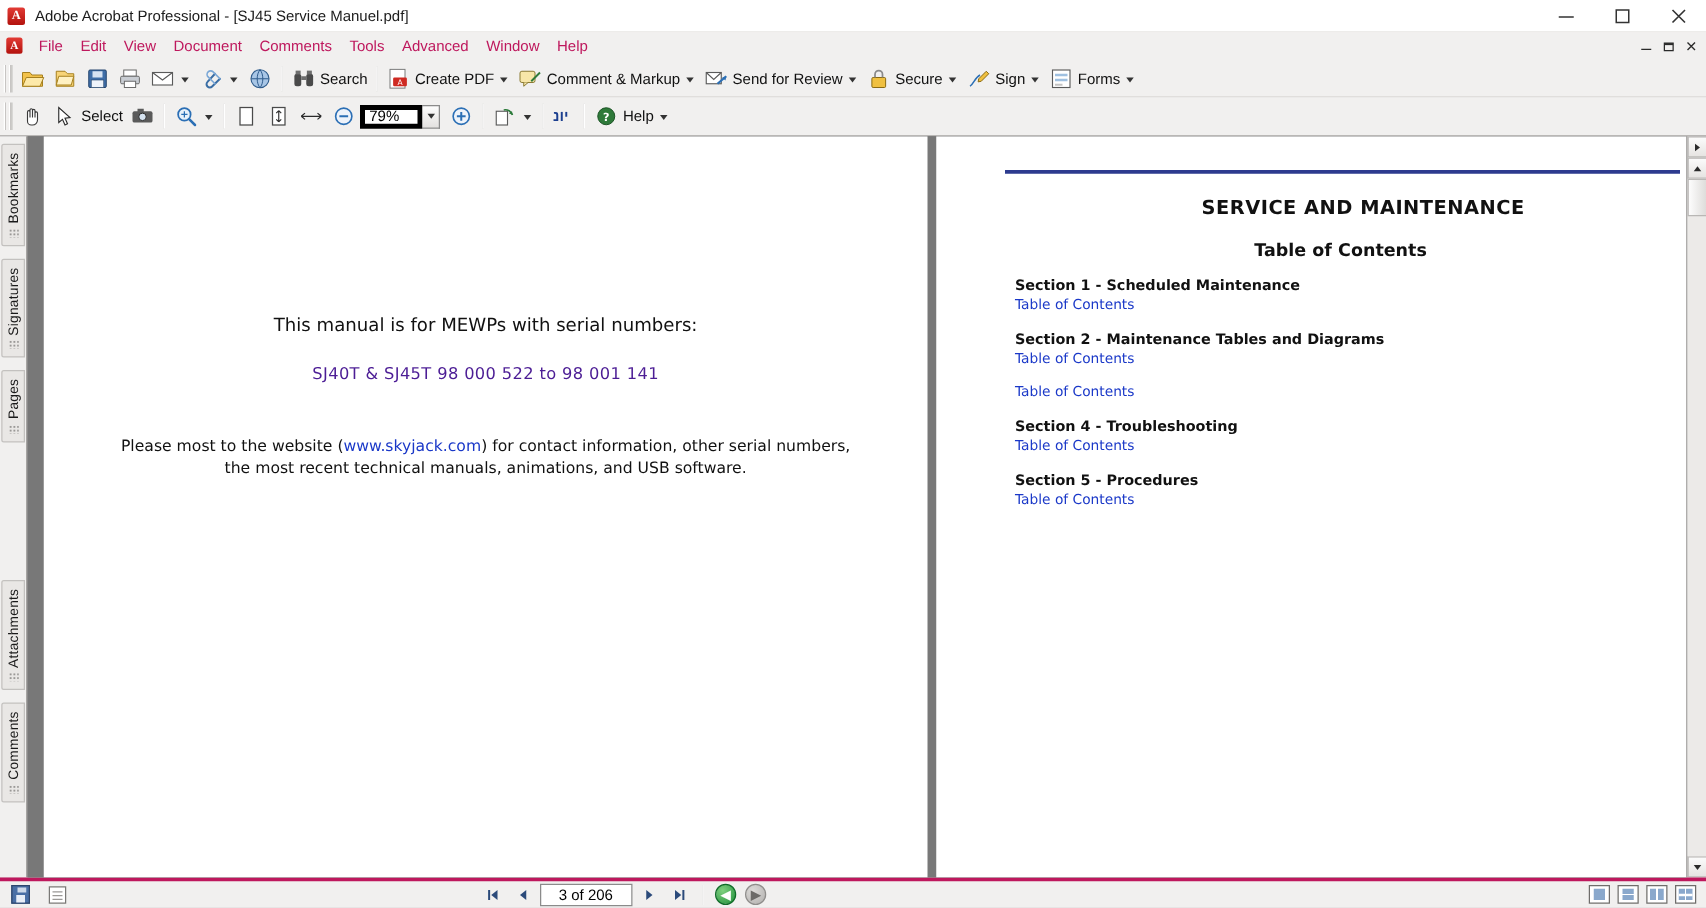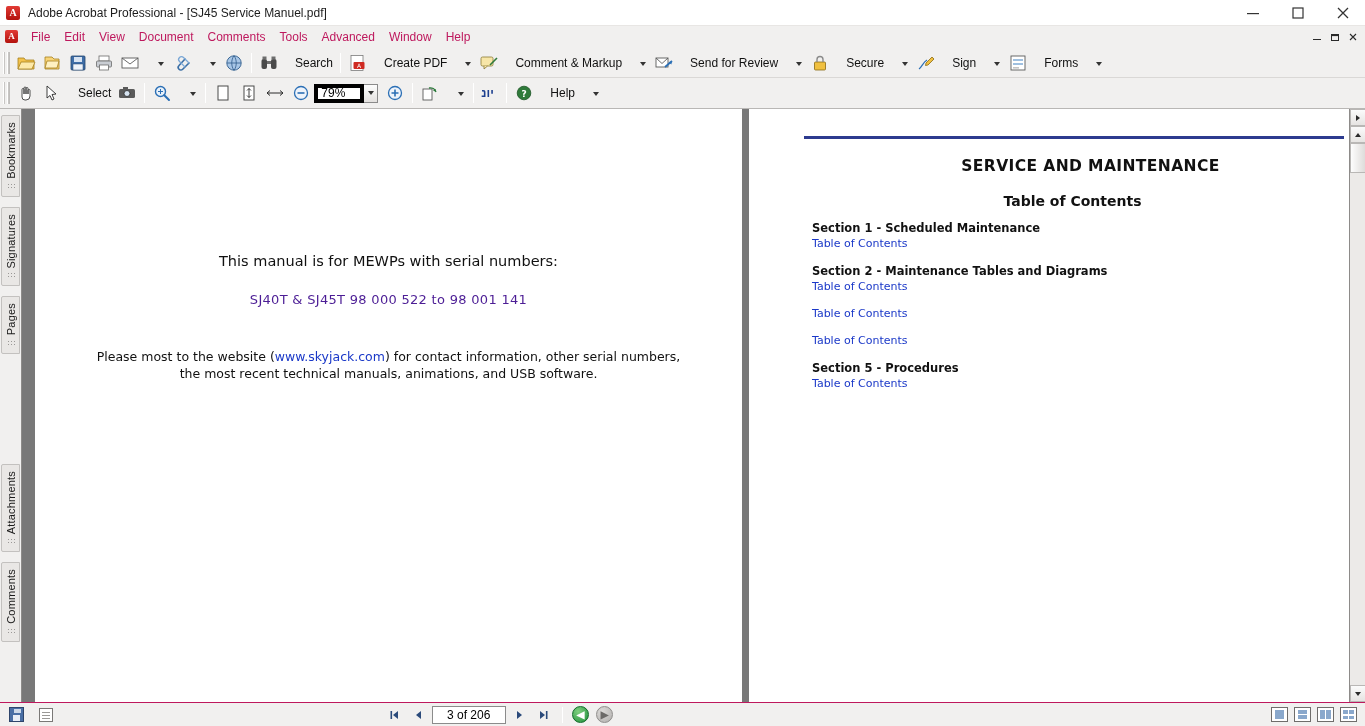--- a/index.html
+++ b/index.html
@@ -131,21 +131,21 @@
     margin: 0 4px;
     background: #c5c3c1;
     border-right: 1px solid #ffffff;
     flex: 0 0 auto;
   }
   .tb-btn {
     height: 24px;
     min-width: 24px;
     display: flex;
     align-items: center;
-    gap: 16px;
+    gap: 3px;
     padding: 0 2px;
     border: 1px solid transparent;
     border-radius: 2px;
     cursor: default;
     white-space: nowrap;
     flex: 0 0 auto;
   }
   .tb-label { font-size: 12px; color: #111; }
   .caret {
     width: 0; height: 0;
@@ -347,21 +347,21 @@
     top: 0; left: 0;
     width: 16px; height: 30px;
     background: linear-gradient(to right, #fdfdfd, #dedcda);
     border: 1px solid #b9b7b5;
   }
 
   
   .statusbar {
     height: 24px;
     background: #f1f0ef;
-    border-top: 1px solid #be185d;
+    border-top: 3px solid #be185d;
     display: flex;
     align-items: center;
     flex: 0 0 auto;
     padding: 0 6px;
   }
   .sb-left { display: flex; align-items: center; gap: 10px; }
   .sb-center {
     margin: 0 auto;
     display: flex;
     align-items: center;
@@ -789,20 +789,21 @@
               <div class="toc-link">Table of Contents</div>
             </div>
             <div class="toc-block">
               <div class="toc-head">Section 2 - Maintenance Tables and Diagrams</div>
               <div class="toc-link">Table of Contents</div>
             </div>
             <div class="toc-block">
               <div class="toc-link">Table of Contents</div>
             </div>
             <div class="toc-block">
+              <div class="toc-head">Section 4 - Troubleshooting</div>
               <div class="toc-link">Table of Contents</div>
             </div>
             <div class="toc-block">
               <div class="toc-head">Section 5 - Procedures</div>
               <div class="toc-link">Table of Contents</div>
             </div>
           </div>
         </div>
 
       </div>

